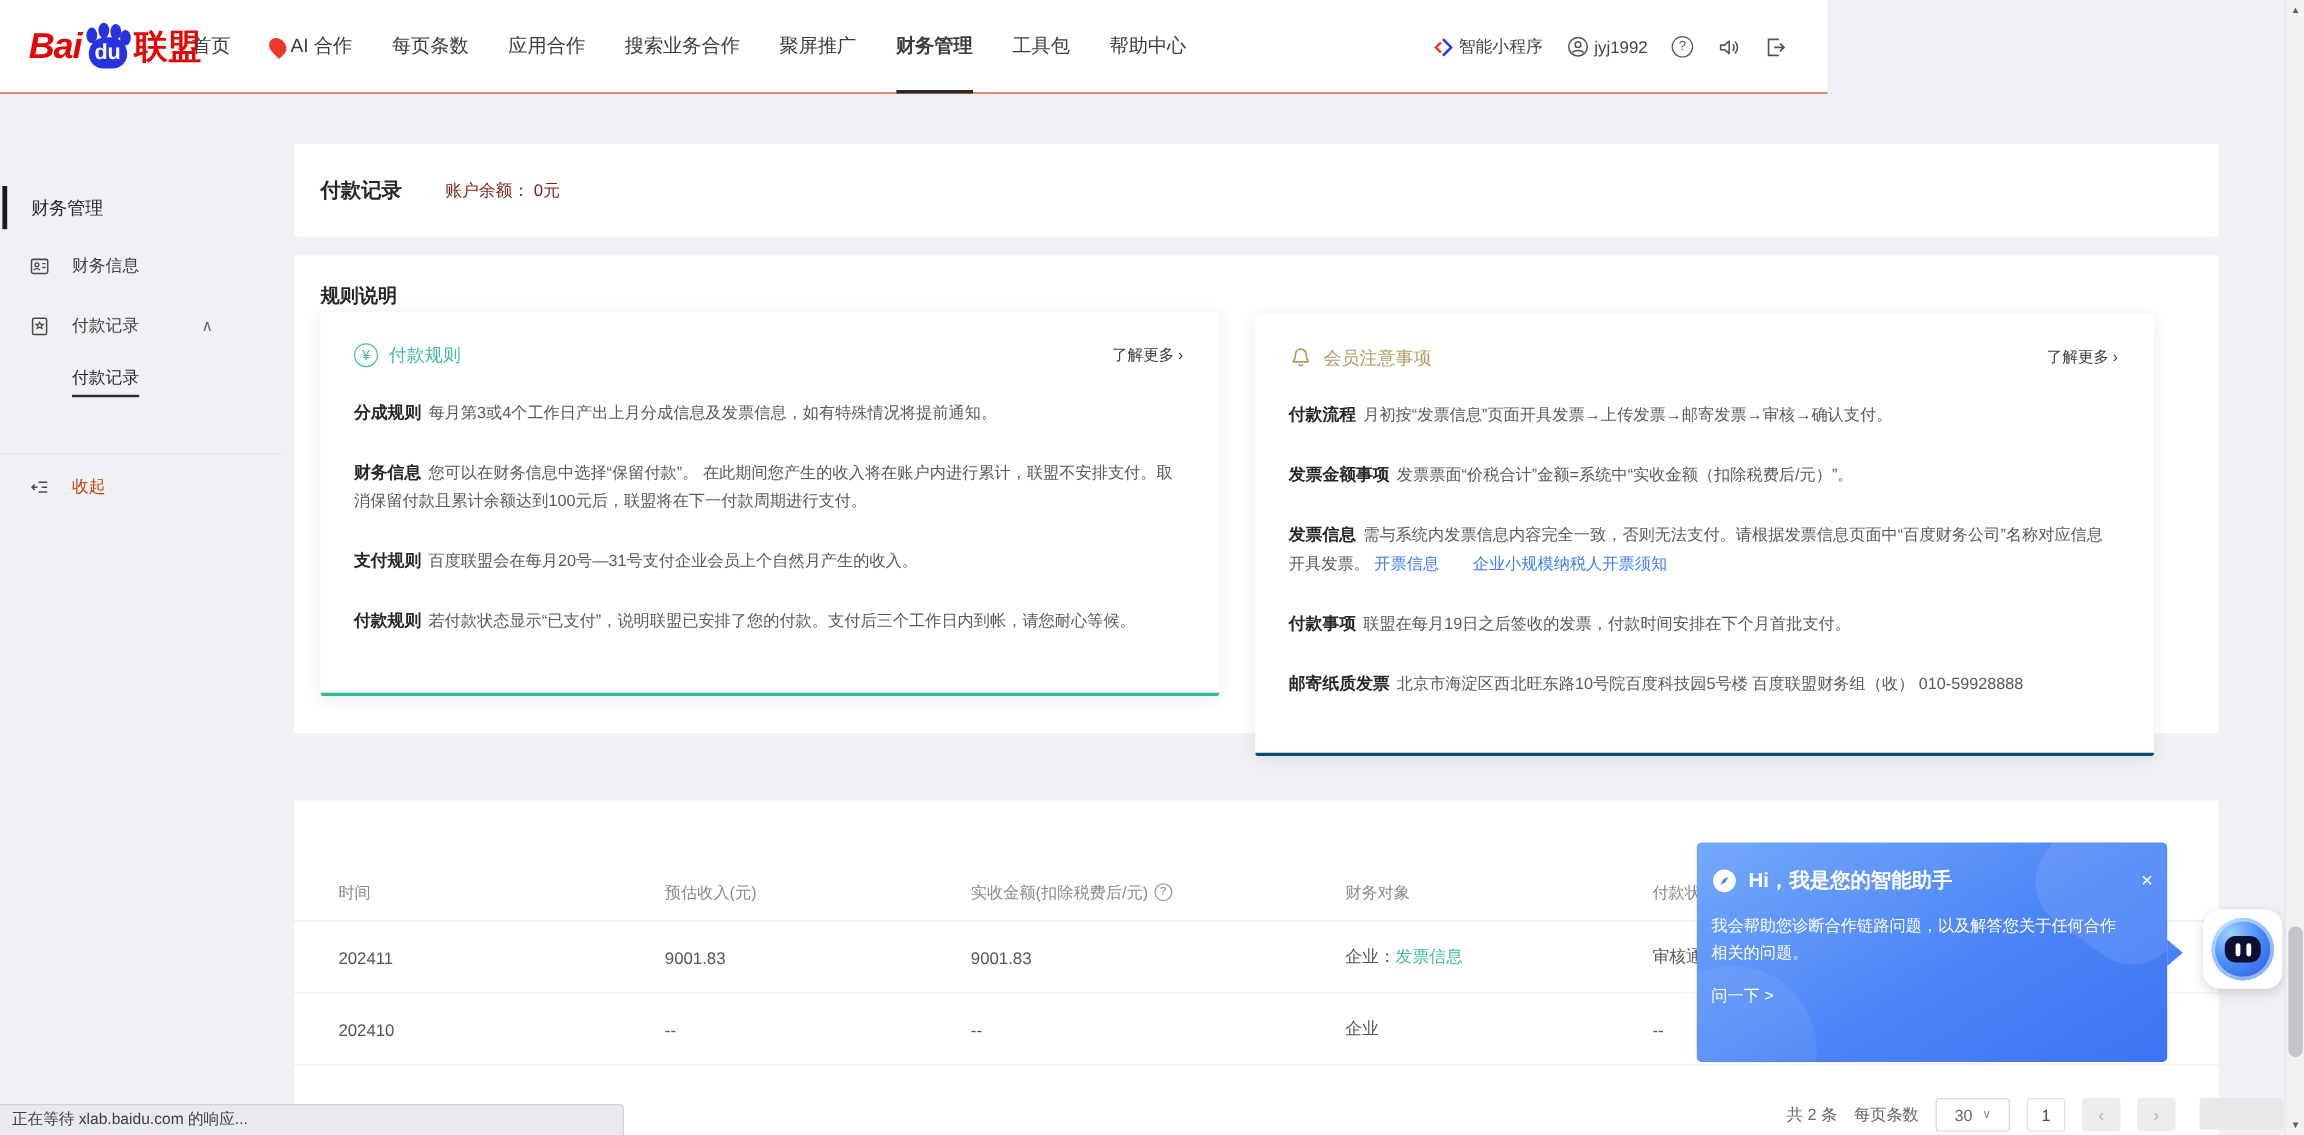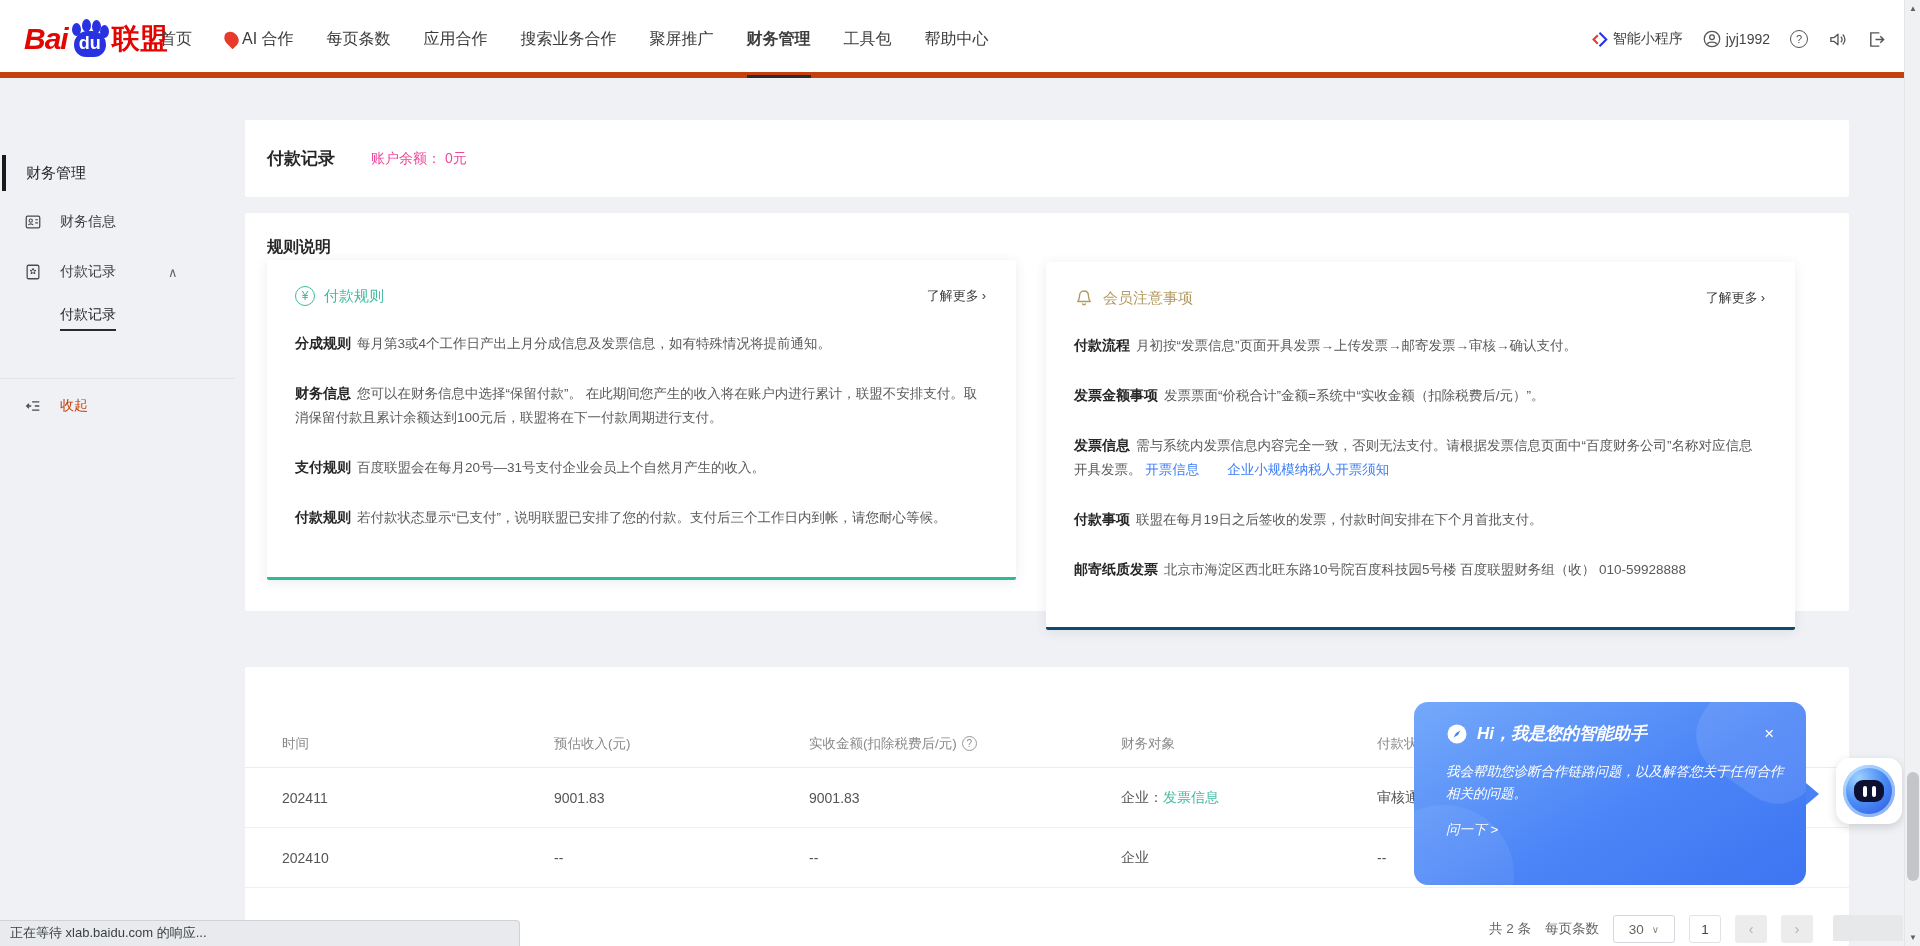--- a/index.html
+++ b/index.html
@@ -1,21 +1,21 @@
 <!DOCTYPE html>
 <html><head>
 <meta charset="utf-8">
 <style>
   * { margin:0; padding:0; box-sizing:border-box; }
   html,body { width:1920px; height:946px; overflow:hidden;
     font-family:"Liberation Sans","DejaVu Sans",sans-serif; background:#f0f1f5; color:#333; }
 
   
-  .navbar { position:absolute; top:0; left:0; width:1920px; height:78px; background:#fff;
-    border-bottom:6px solid #c2410c; z-index:20; }
+  .navbar { position:absolute; top:0; left:0; width:1523px; height:78px; background:#fff;
+    border-bottom:1px solid #c2410c; z-index:20; }
   .logo { position:absolute; left:24px; top:18px; height:42px; display:flex; align-items:center; }
   .logo .bai { color:#e10601; font-size:30px; font-weight:bold; font-style:italic; letter-spacing:-1px; }
   .paw { position:relative; width:40px; height:40px; margin:0 2px; }
   .paw .pad { position:absolute; left:4px; top:12px; width:32px; height:26px; background:#2932e1; border-radius:14px 14px 12px 12px; }
   .paw .toe { position:absolute; width:9px; height:13px; background:#2932e1; border-radius:50%; }
   .paw .t1{left:2px;top:4px;} .paw .t2{left:12px;top:0;} .paw .t3{left:22px;top:1px;} .paw .t4{left:30px;top:6px;}
   .paw .du { position:absolute; left:4px; top:14px; width:32px; text-align:center; color:#fff; font-size:18px; font-weight:bold; }
   .logo .union { color:#e10601; font-size:28px; font-weight:bold; }
   .nav { position:absolute; left:160px; top:0; height:78px; display:flex; gap:33px; list-style:none; }
   .nav li { height:78px; line-height:78px; font-size:16px; color:#3c3c3c; cursor:pointer; white-space:nowrap; display:flex; align-items:center; gap:4px;}
@@ -38,21 +38,21 @@
   .side-sub .u { border-bottom:2px solid #2b2b2b; padding-bottom:7px; }
   .side-divider { position:absolute; left:0; top:300px; width:235px; height:1px; background:#e3e5e9; }
   .side-collapse { position:absolute; left:0; top:310px; width:220px; height:36px; display:flex; align-items:center; font-size:14px; color:#c2410c; cursor:pointer; }
   .side-collapse svg { position:absolute; left:24px; }
   .side-collapse .lbl { margin-left:60px; }
 
   
   .panel { position:absolute; background:#fff; border-radius:2px; }
   .p1 { left:245px; top:120px; width:1604px; height:77px; display:flex; align-items:center; }
   .p1 .title { font-size:17px; font-weight:bold; color:#262626; margin-left:22px; }
-  .p1 .bal { margin-left:36px; font-size:14px; color:#ec4899; }
+  .p1 .bal { margin-left:36px; font-size:14px; color:#7f1d1d; }
   .p2 { left:245px; top:213px; width:1604px; height:398px; }
   .sec-title { position:absolute; left:22px; top:24px; font-size:16px; font-weight:bold; color:#262626; }
   .card { position:absolute; background:#fff; box-shadow:0 2px 12px rgba(60,70,90,.10); border-radius:2px; padding:26px 30px 0 28px; overflow:hidden; }
   .card.lc { left:22px; top:47px; width:749px; height:320px; border-bottom:3px solid #2eb99b; }
   .card.rc { left:801px; top:49px; width:749px; height:368px; border-bottom:3px solid #0c4a6e; }
   .card-head { display:flex; align-items:center; }
   .card-head .ctitle { font-size:15px; margin-left:9px; }
   .lc .ctitle { color:#42baa1; }
   .rc .ctitle { color:#b29a62; }
   .yen-ic { width:20px; height:20px; border:1.5px solid #42baa1; border-radius:50%; color:#42baa1; font-size:12px; display:flex; align-items:center; justify-content:center; }
@@ -70,22 +70,22 @@
   .help-ic { width:15px; height:15px; border:1px solid #9a9a9a; border-radius:50%; font-size:10px; color:#8a8a8a; display:flex; align-items:center; justify-content:center; }
   .tr { height:60px; border-bottom:1px solid #f0f0f0; font-size:14px; color:#555; }
   .tr .link { color:#42baa1; cursor:pointer; }
   .pager { position:absolute; right:36px; top:248px; display:flex; align-items:center; gap:14px; font-size:13.5px; color:#666; }
   .psel { width:62px; height:28px; border:1px solid #d4d7dc; border-radius:3px; background:#fff; display:flex; align-items:center; justify-content:center; gap:8px; cursor:pointer; }
   .pbox { width:32px; height:28px; border-radius:3px; display:flex; align-items:center; justify-content:center; }
   .pcur { background:#fff; border:1px solid #e2e2e2; color:#444; }
   .pnav { background:#ececec; color:#b0b0b0; cursor:default; font-size:14px; }
 
   
-  .assist { position:absolute; left:1414px; top:702px; width:392px; height:183px; border-radius:14px; z-index:30;
-    background:linear-gradient(150deg,#74a9fa 0%,#4c85f7 55%,#3d74f2 100%); color:#fff; padding:20px 32px; overflow:hidden;font-style:italic; }
+  .assist { position:absolute; left:1414px; top:702px; width:392px; height:183px; border-radius:4px; z-index:30;
+    background:linear-gradient(150deg,#74a9fa 0%,#4c85f7 55%,#3d74f2 100%); color:#fff; padding:20px 12px; overflow:hidden; }
   .assist .deco1 { position:absolute; right:-30px; top:-38px; width:130px; height:130px; background:rgba(255,255,255,.10); border-radius:40px; transform:rotate(35deg); }
   .assist .deco2 { position:absolute; left:-40px; bottom:-60px; width:140px; height:140px; background:rgba(255,255,255,.07); border-radius:50%; }
   .a-head { display:flex; align-items:center; gap:9px; position:relative; }
   .a-title { font-size:17px; font-weight:bold; }
   .a-close { margin-left:auto; font-size:17px; cursor:pointer; line-height:1; }
   .a-body { position:relative; font-size:13.5px; line-height:22px; margin-top:16px; width:346px; }
   .a-cta { position:relative; font-size:13.5px; margin-top:16px; cursor:pointer; }
   .a-tail { position:absolute; left:1806px; top:783px; width:0; height:0; border-top:11px solid transparent; border-bottom:11px solid transparent; border-left:13px solid #4a82f6; z-index:29; }
   .robot { position:absolute; left:1836px; top:758px; width:66px; height:66px; background:#fff; border-radius:14px; box-shadow:0 3px 10px rgba(0,0,0,.15); display:flex; align-items:center; justify-content:center; z-index:31; cursor:pointer; }
   .robot .ball { width:52px; height:52px; border-radius:50%; background:radial-gradient(circle at 30% 25%,#9fd0ff,#4a8df5 45%,#2b4fe0 100%); display:flex; align-items:center; justify-content:center; box-shadow:inset 0 0 0 3px rgba(220,245,255,.55); }

